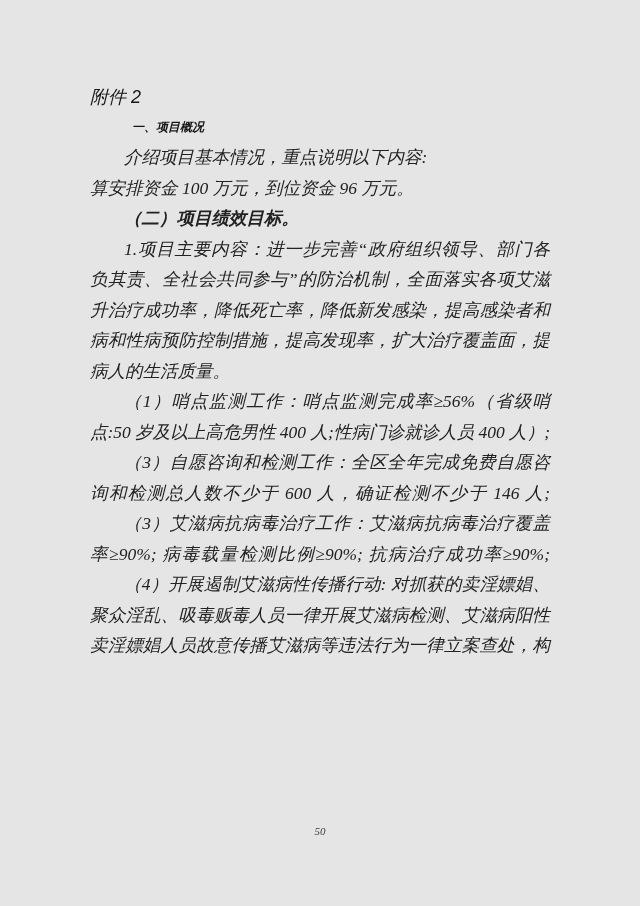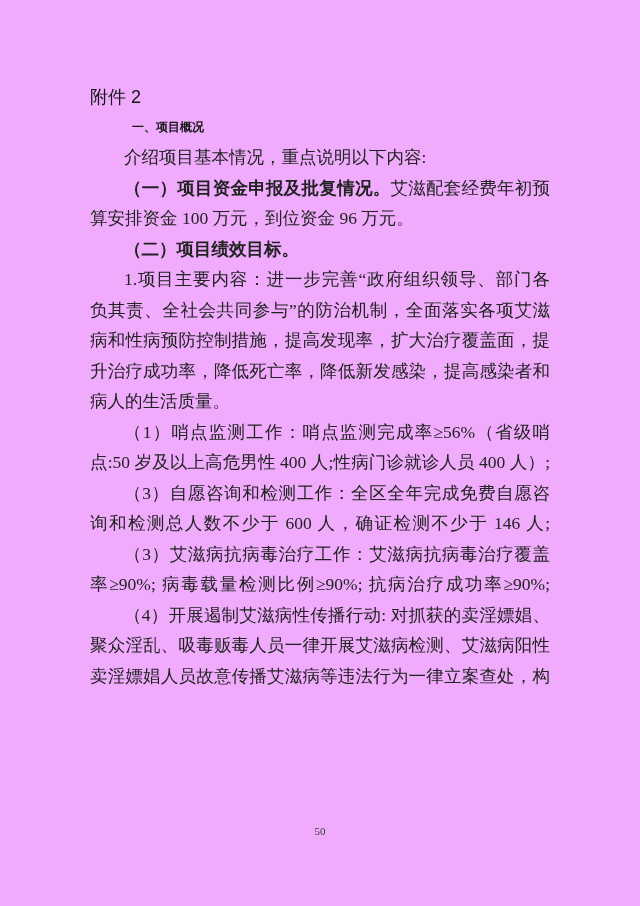--- a/index.html
+++ b/index.html
@@ -1,23 +1,24 @@
 <!DOCTYPE html>
 <html><head>
 <meta charset="utf-8">
 <style>
   html,body { margin:0; padding:0; background:#ffffff; }
   .page {
     position:relative;
     width:640px; height:906px;
-    background:#f0abfc;
+    background:#e5e5e5;
     color:#1e1e1e;
     font-family:"Liberation Serif","DejaVu Serif",serif;
     overflow:hidden;
     margin:0 auto;
+    font-style:italic;
   }
   .content { padding:86px 90px 0 90px; }
 
   .attachment {
     font-family:"Liberation Sans","DejaVu Sans",sans-serif;
     font-weight:500;
     font-size:18px; line-height:22px;
     color:#161616;
   }
   .title {
@@ -65,31 +66,28 @@
 <div class="page">
   <div class="content">
 
     <div class="attachment">附件 2</div>
 
 
     <div class="h2">一、项目概况</div>
 
     <div class="line indent">介绍项目基本情况，重点说明以下内容:</div>
 
-    <div class="line indent jl">
-      <span class="b">（一）项目资金申报及批复情况。</span><span>艾滋配套经费年初预</span>
-    </div>
     <div class="line">算安排资金 100 万元，到位资金 96 万元。</div>
 
     <div class="line indent b">（二）项目绩效目标。</div>
 
     <div class="line indent jl">1.项目主要内容：进一步完善“政府组织领导、部门各</div>
     <div class="line jl">负其责、全社会共同参与”的防治机制，全面落实各项艾滋</div>
+    <div class="line jl">升治疗成功率，降低死亡率，降低新发感染，提高感染者和</div>
     <div class="line jl">病和性病预防控制措施，提高发现率，扩大治疗覆盖面，提</div>
-    <div class="line jl">升治疗成功率，降低死亡率，降低新发感染，提高感染者和</div>
     <div class="line">病人的生活质量。</div>
 
 
     <div class="line indent jl">（1）哨点监测工作：哨点监测完成率≥56%（省级哨</div>
     <div class="line jl">点:50 岁及以上高危男性 400 人;性病门诊就诊人员 400 人）;</div>
 
     <div class="line indent jl">（3）自愿咨询和检测工作：全区全年完成免费自愿咨</div>
     <div class="line jl">询和检测总人数不少于 600 人，确证检测不少于 146 人;</div>
 
     <div class="line indent jl">（3）艾滋病抗病毒治疗工作：艾滋病抗病毒治疗覆盖</div>

